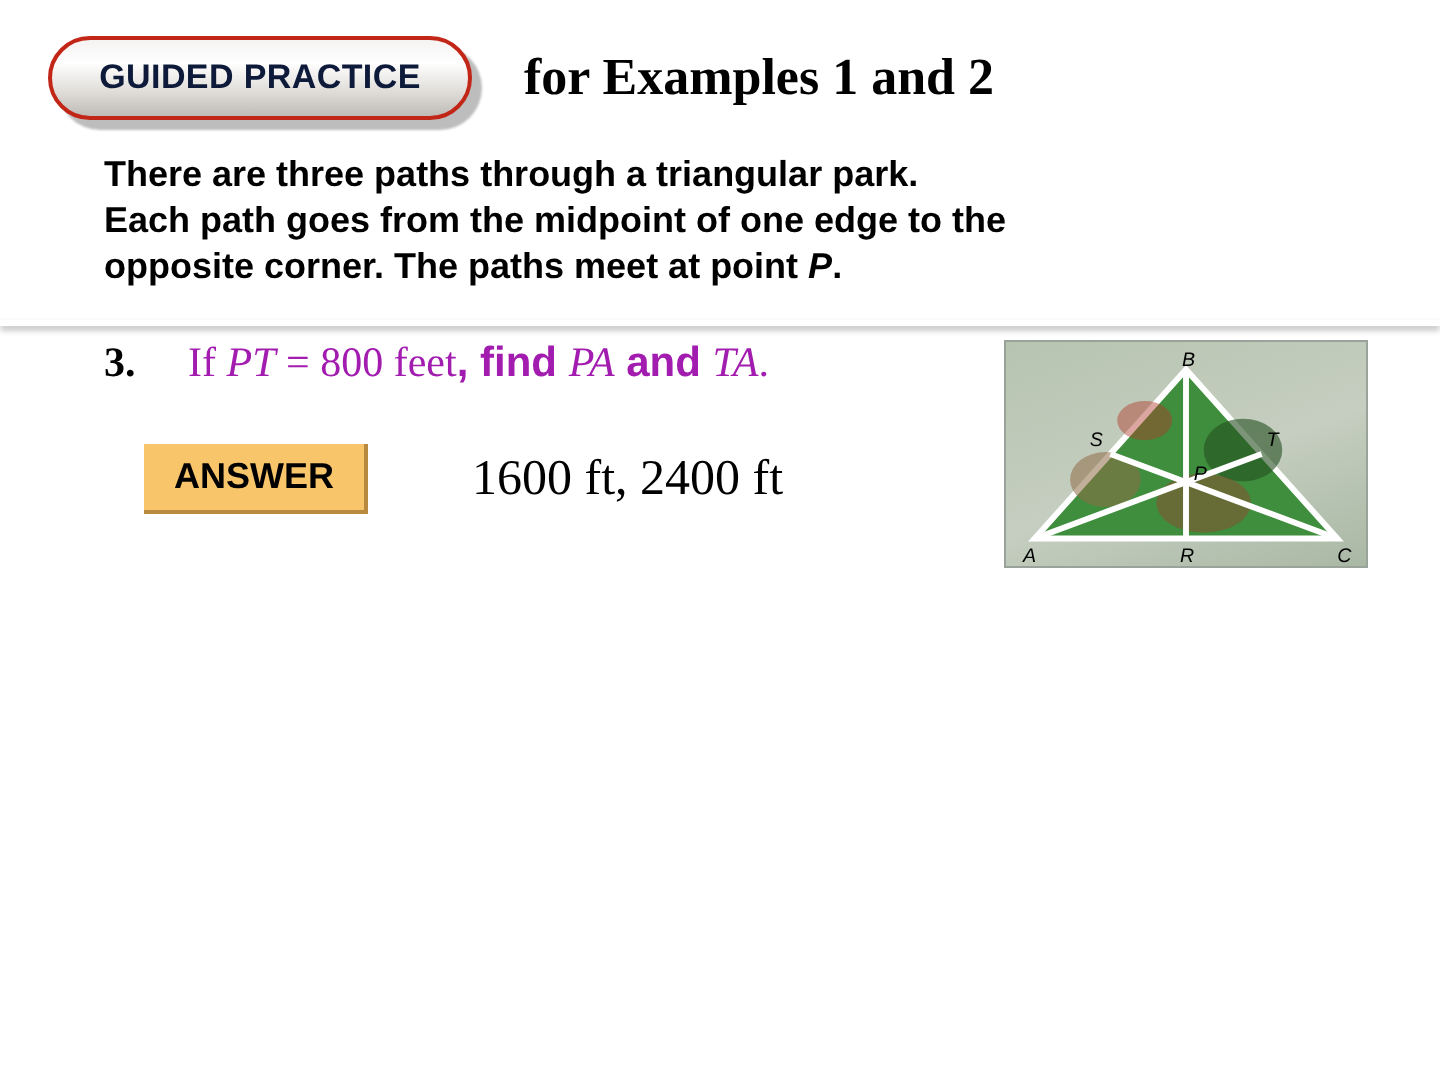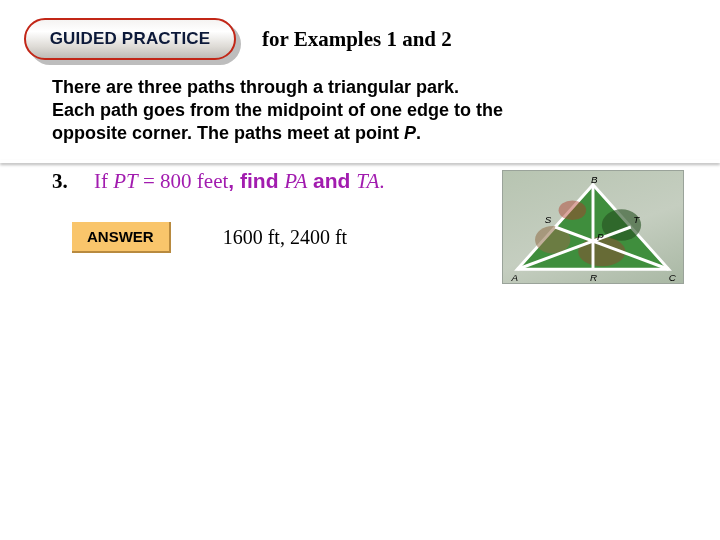--- a/index.html
+++ b/index.html
@@ -51,21 +51,21 @@
   }
   .pill-text {
     color: #0d1a3a;
     font-weight: 700;
     font-size: 17px;
     letter-spacing: 0.2px;
   }
   .for-examples {
     font-family: "Times New Roman", Times, serif;
     font-weight: 700;
-    font-size: 21px;
+    font-size: 26px;
     color: #000;
   }
   .intro {
     font-size: 18px;
     font-weight: 700;
     color: #000;
     line-height: 1.28;
     margin: 0 0 18px 28px;
     max-width: 630px;
   }
@@ -102,26 +102,26 @@
     align-items: center;
     margin: 28px 0 0 48px;
     gap: 52px;
   }
   .answer-badge {
     background: #f9c56b;
     border-bottom: 2px solid #b88a3f;
     border-right: 2px solid #b88a3f;
     padding: 6px 15px;
     font-weight: 700;
-    font-size: 15px;
+    font-size: 18px;
     color: #000;
   }
   .answer-text {
     font-family: "Times New Roman", Times, serif;
-    font-size: 20px;
+    font-size: 25px;
     color: #000;
     text-align: center;
   }
   
   .diagram {
     position: absolute;
     top: 170px; right: 36px;
     width: 182px; height: 114px;
     background: linear-gradient(160deg,#b7c4b1 0%, #c5cec0 55%, #a9b8a4 100%);
     border: 1px solid #9aa39a;

